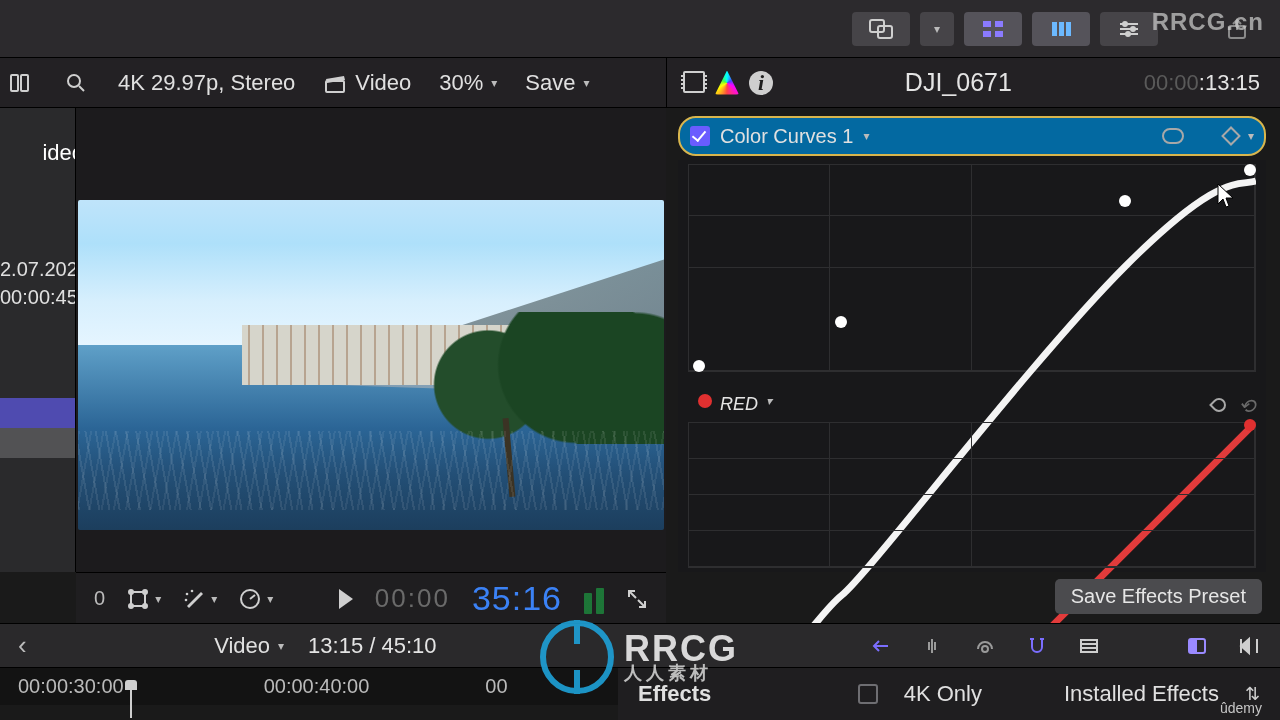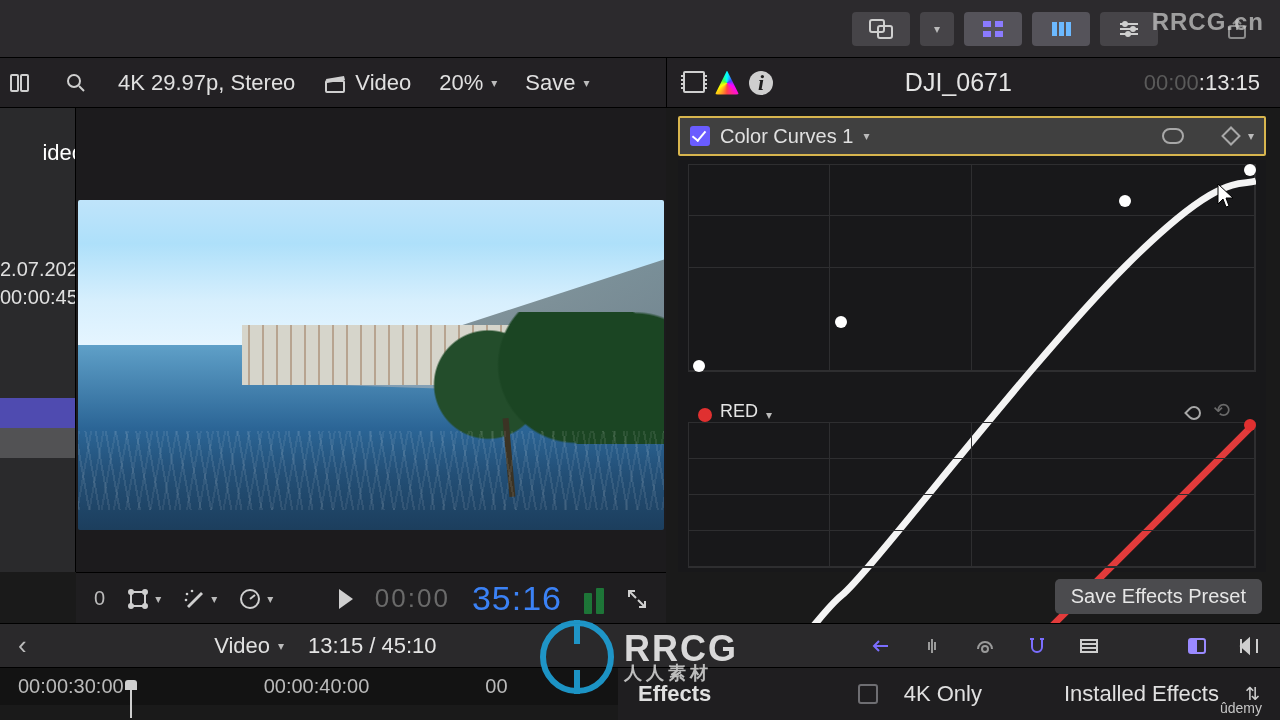--- a/index.html
+++ b/index.html
@@ -214,24 +214,24 @@
   .filmstrip-ic::before, .filmstrip-ic::after{
     content:"";position:absolute;top:2px;bottom:2px;width:3px;background:
       repeating-linear-gradient(to bottom,#cfcfcf 0 2px,transparent 2px 4px);
   }
   .filmstrip-ic::before{left:-4px;} .filmstrip-ic::after{right:-4px;}
 
   
   .effect-bar {
     position:absolute; right:14px; left:678px; top:116px; height:40px;
     border:2px solid var(--accent-yellow);
-    border-radius:2px;
+    border-radius:18px;
     display:flex; align-items:center; padding:0 10px;
     gap:10px;
-    background:#404040;
+    background:#0369a1;
     font-size:20px;
   }
   .checkbox {
     width:20px;height:20px;border-radius:3px;
     background:#6a5cff; position:relative;
   }
   .checkbox::after{
     content:"";position:absolute;left:5px;top:2px;width:6px;height:11px;
     border-right:2px solid #fff;border-bottom:2px solid #fff;
     transform:rotate(40deg);
@@ -264,23 +264,23 @@
     position:absolute; width:12px;height:12px;border-radius:50%;
     background:#fff; transform:translate(-50%,-50%);
   }
   .cursor {
     position:absolute; width:18px; height:26px;
     transform:translate(-2px,-2px);
   }
   .cursor svg { width:100%; height:100%; }
 
   .red-row {
-    position:absolute; left:20px; right:36px; top:234px; height:28px;
-    display:flex; align-items:flex-end; gap:8px;
-    color:#e4e4e4; font-size:18px;
+    position:absolute; left:20px; right:11px; top:234px; height:28px;
+    display:flex; align-items:flex-start; gap:8px;
+    color:#e4e4e4; font-size:18px;font-style:italic;
   }
   .red-row .spacer{flex:1;}
   .red-dot{width:14px;height:14px;border-radius:50%;background:#e03030;}
   .eyedrop{
     width:20px;height:20px;position:relative;
   }
   .eyedrop::before{
     content:"";position:absolute;left:2px;bottom:2px;width:10px;height:10px;
     border:2px solid #a8a8a8;border-radius:0 50% 50% 50%;transform:rotate(-45deg);
   }
@@ -437,21 +437,21 @@
     </span>
     <span>4K 29.97p, Stereo</span>
     <span class="dropdown-pair">
       <svg class="clapper" viewBox="0 0 24 24" fill="#cfcfcf">
           <path d="M3 8l18-3 1 4-18 3z"></path>
           <rect x="3" y="10" width="18" height="11" rx="1" fill="none" stroke="#cfcfcf" stroke-width="2"></rect>
         </svg>
       <span>Video</span>
     </span>
     <span class="dropdown-pair">
-      <span>20%</span>
+      <span>30%</span>
       <span class="chev">▾</span>
     </span>
     <span class="dropdown-pair">
       <span>Save</span>
       <span class="chev">▾</span>
     </span>
   </div>
 </div>
 
 <div class="inspector-head">

